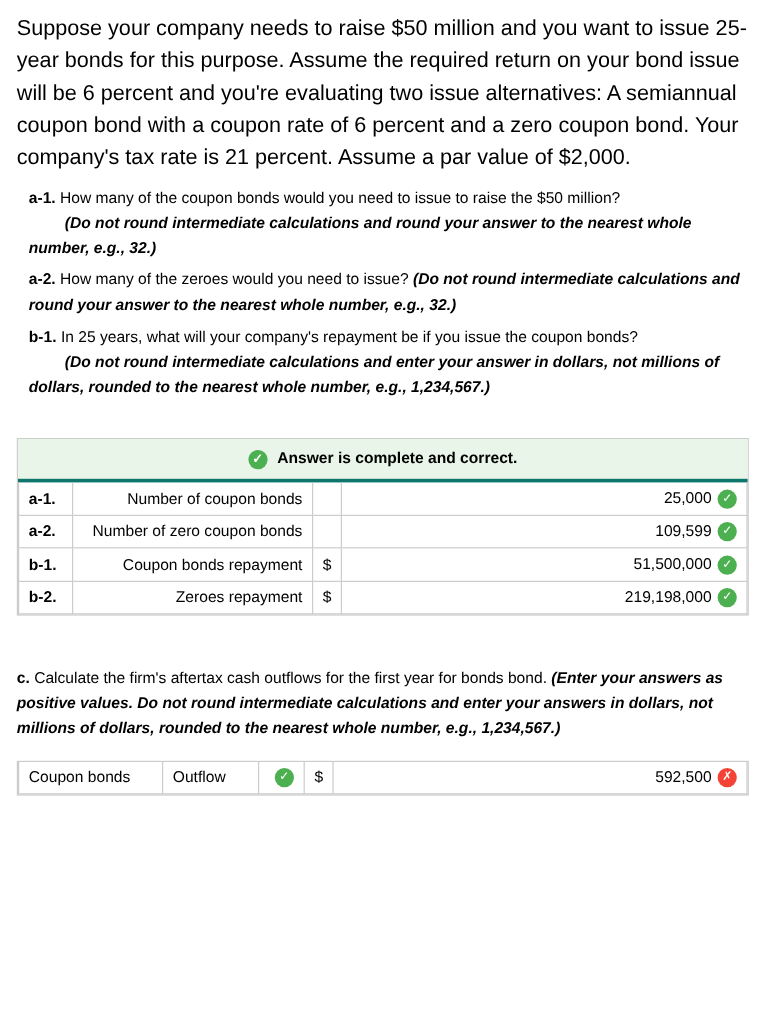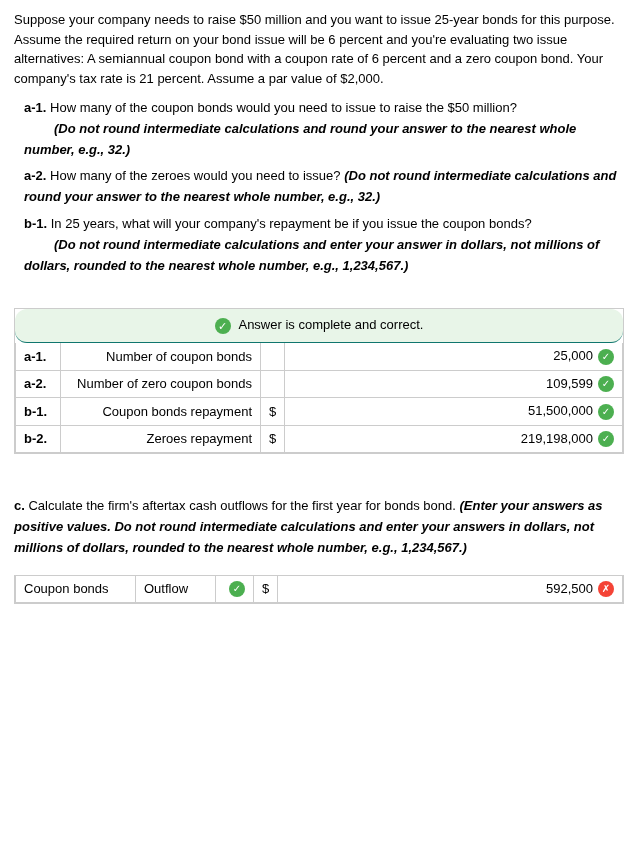--- a/index.html
+++ b/index.html
@@ -5,21 +5,21 @@
     * { box-sizing: border-box; margin: 0; padding: 0; }
     body {
       font-family: Arial, sans-serif;
       font-size: 13px;
       background: #fff;
       color: #000;
       width: 638px;
       padding: 10px 14px;
     }
     .intro-text {
-      font-size: 13px;
+      font-size: 18px;
       line-height: 1.5;
       margin-bottom: 10px;
     }
     .questions {
       font-size: 13px;
       line-height: 1.6;
       margin-bottom: 32px;
     }
     .q-item {
       margin-bottom: 6px;
@@ -31,26 +31,25 @@
     .bold-italic {
       font-weight: bold;
       font-style: italic;
     }
     .answer-box {
       border: 1px solid #ccc;
       margin-bottom: 18px;
     }
     .answer-header {
       background: #e8f5e8;
-      border-bottom: 1px solid #0f766e;
+      border-bottom: 3px solid #0f766e;
       padding: 8px 12px;
       text-align: center;
-      font-weight: normal;
-      font-size: 13px;
-      border-radius: 12px;
+      font-weight: bold;
+      font-size: 13px;
     }
     .answer-header.incorrect {
       background: #fdecea;
     }
     .check-icon {
       display: inline-block;
       width: 16px;
       height: 16px;
       background: #4caf50;
       border-radius: 50%;

